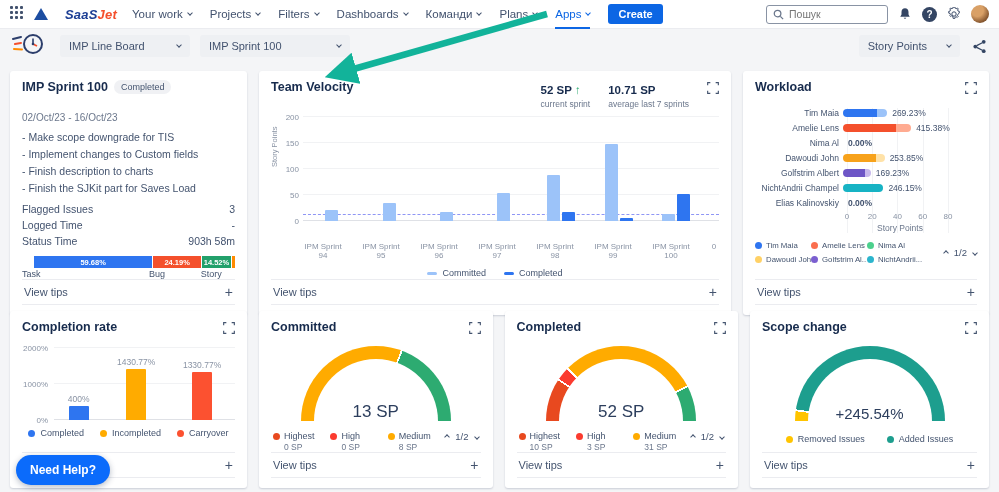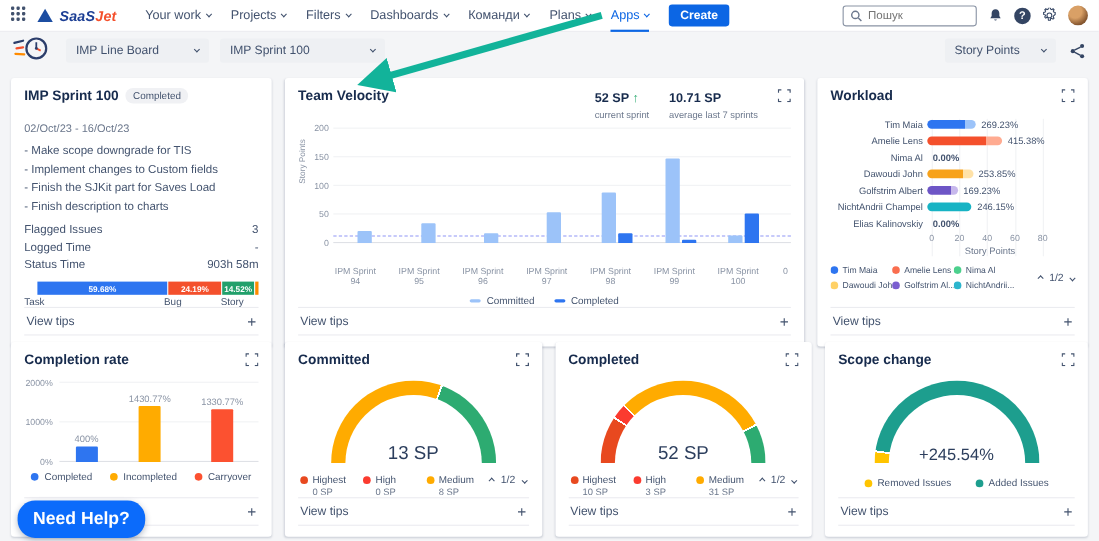--- a/index.html
+++ b/index.html
@@ -5,21 +5,21 @@
   * { margin:0; padding:0; box-sizing:border-box; }
   html,body { width:999px; height:492px; overflow:hidden; background:#f4f5f7;
     font-family:"Liberation Sans", sans-serif; color:#44546f; }
 
   
   .navbar { height:29px; background:#fff; border-bottom:1px solid #ebecf0;
     display:flex; align-items:center; padding:0 10px; gap:6px; }
   .appgrid { width:16px; height:16px; display:grid; grid-template-columns:repeat(3,4px);
     grid-template-rows:repeat(3,4px); gap:1px; margin-right:2px; cursor:pointer; }
   .appgrid i { width:3px; height:3px; border-radius:1px; background:#42526e; }
-  .brand { display:flex; align-items:center; gap:6px; margin-right:20px; cursor:pointer; }
+  .brand { display:flex; align-items:center; gap:17px; margin-right:9px; cursor:pointer; }
   .brand-tri { width:0; height:0; border-left:7px solid transparent; border-right:7px solid transparent;
     border-bottom:12px solid #1c4da1; }
   .brand-text { font-size:13px; font-weight:800; font-style:italic; letter-spacing:.2px; }
   .brand-saas { color:#1c3e94; } .brand-jet { color:#f4502c; }
   .nav-items { display:flex; align-items:center; gap:18px; }
   .nav-item { font-size:11.5px; color:#42526e; display:flex; align-items:center; cursor:pointer;
     height:29px; position:relative; }
   .nav-item.active { color:#0c66e4; }
   .nav-item.active::after { content:""; position:absolute; left:0; right:0; bottom:0; height:2px; background:#0c66e4; }
   .chev { display:inline-block; width:4px; height:4px; border-right:1.4px solid currentColor;
@@ -147,21 +147,21 @@
   .g-legend { display:flex; align-items:flex-start; margin-top:9px; padding:0 2px; }
   .g-legend-items { display:flex; flex:1; }
   .g-item { flex:1; }
   .g-item-top { display:flex; align-items:center; gap:4px; font-size:9px; color:#44546f; }
   .g-item-val { font-size:8.5px; color:#6b778c; margin-left:11px; margin-top:1px; }
   .g-legend-center { display:flex; justify-content:center; gap:22px; flex:1; margin-top:3px; }
   .g-legend-center .item { display:flex; align-items:center; gap:5px; font-size:9px; color:#44546f; }
 
   
   .need-help { position:absolute; left:16px; top:455px; background:#0b6bfb; color:#fff; border:none;
-    border-radius:16px; font-size:16px; font-weight:700; padding:8px 14px; cursor:pointer; z-index:60;
+    border-radius:16px; font-size:12px; font-weight:700; padding:8px 14px; cursor:pointer; z-index:60;
     font-family:inherit; box-shadow:0 2px 6px rgba(9,30,66,.3); }
   .arrow-overlay { position:absolute; left:0; top:0; width:999px; height:492px; pointer-events:none; z-index:50; }
 </style>
 </head>
 <body>
 
 <svg class="arrow-overlay">
   <defs>
     <marker id="ah" markerWidth="5" markerHeight="5" refX="3.2" refY="2.5" orient="auto">
       <polygon points="0,0 5,2.5 0,5" fill="#12b39a"></polygon>
@@ -262,22 +262,22 @@
 
     <div class="card">
       <div class="sprint-title-row">
         <span class="card-title">IMP Sprint 100</span>
         <span class="badge">Completed</span>
       </div>
       <div class="dates">02/Oct/23 - 16/Oct/23</div>
       <div class="goals">
           <div class="goal">- Make scope downgrade for TIS</div>
           <div class="goal">- Implement changes to Custom fields</div>
+          <div class="goal">- Finish description to charts</div>
           <div class="goal">- Finish the SJKit part for Saves Load</div>
-          <div class="goal">- Finish description to charts</div>
         </div>
       <div class="stats">
           <div class="stat-row">
             <span>Flagged Issues</span>
             <span>3</span>
           </div>
           <div class="stat-row">
             <span>Logged Time</span>
             <span>-</span>
           </div>

